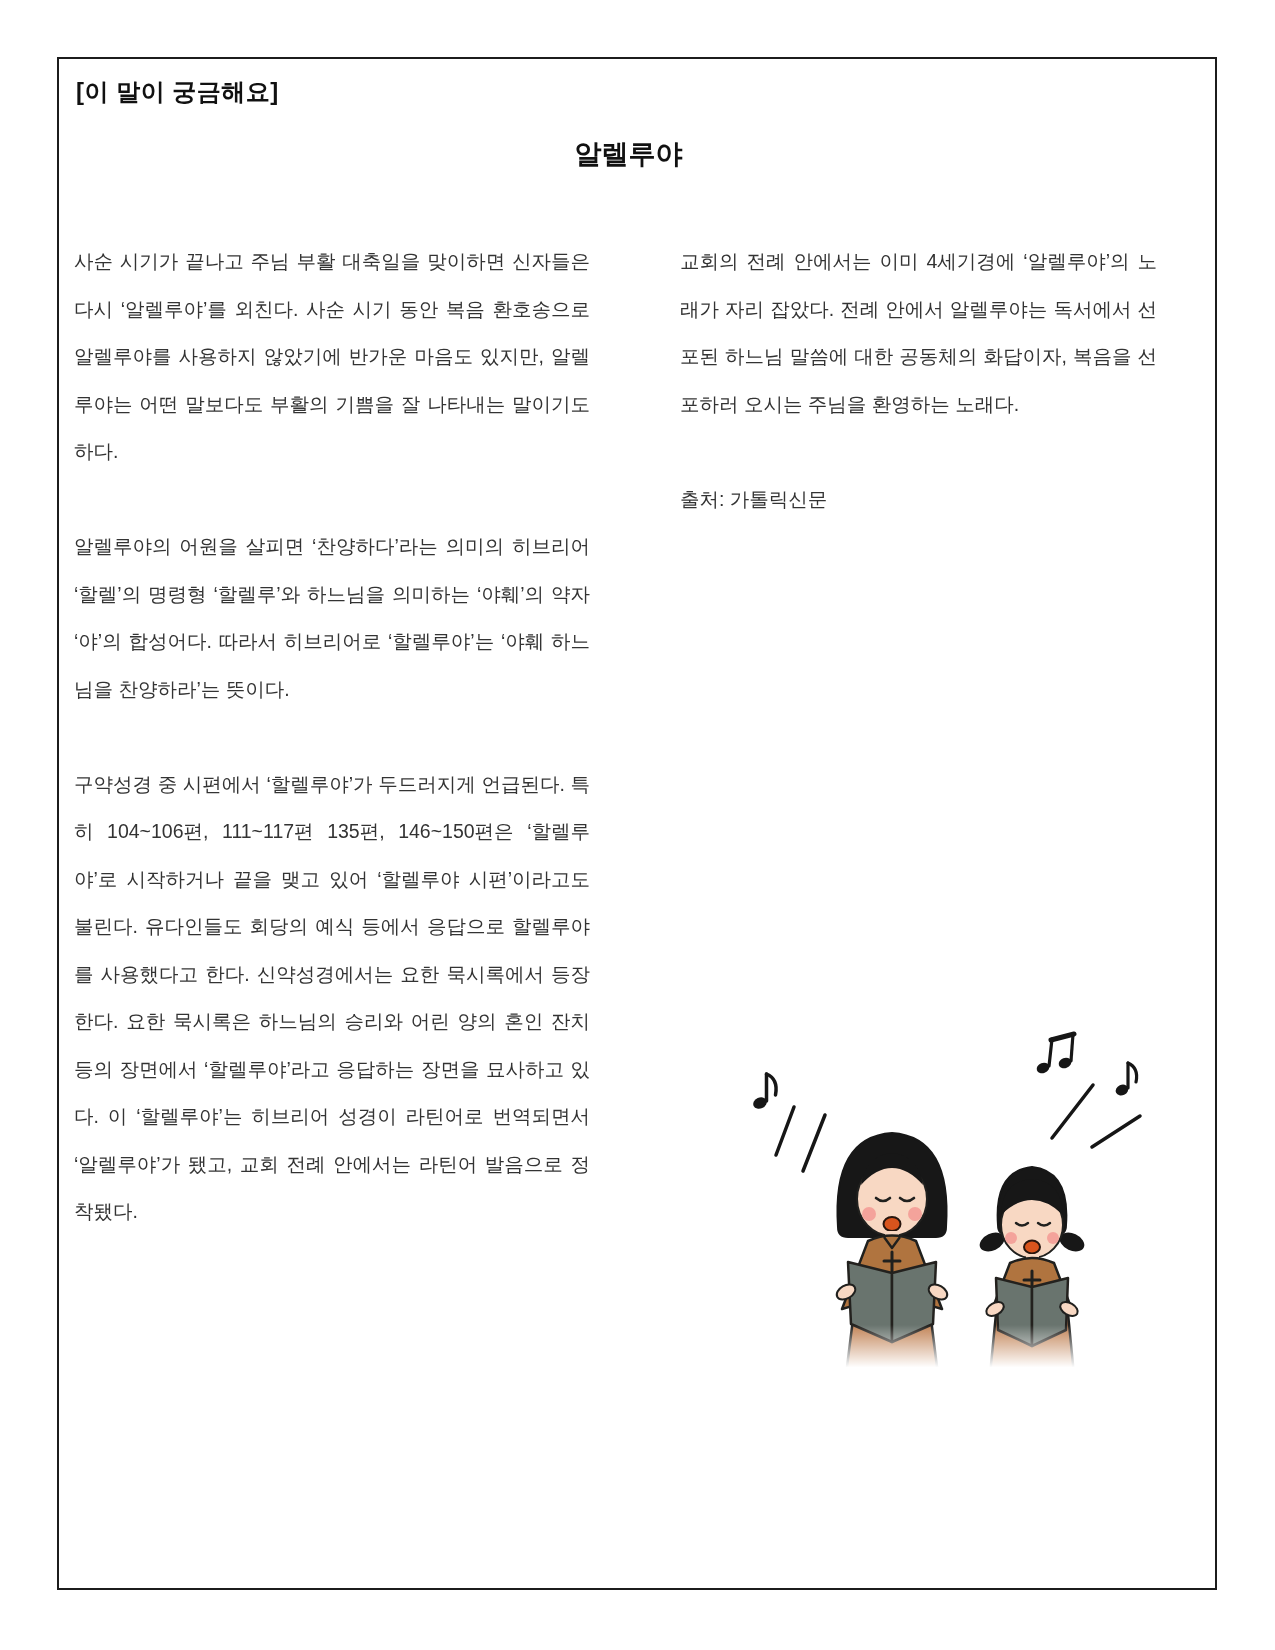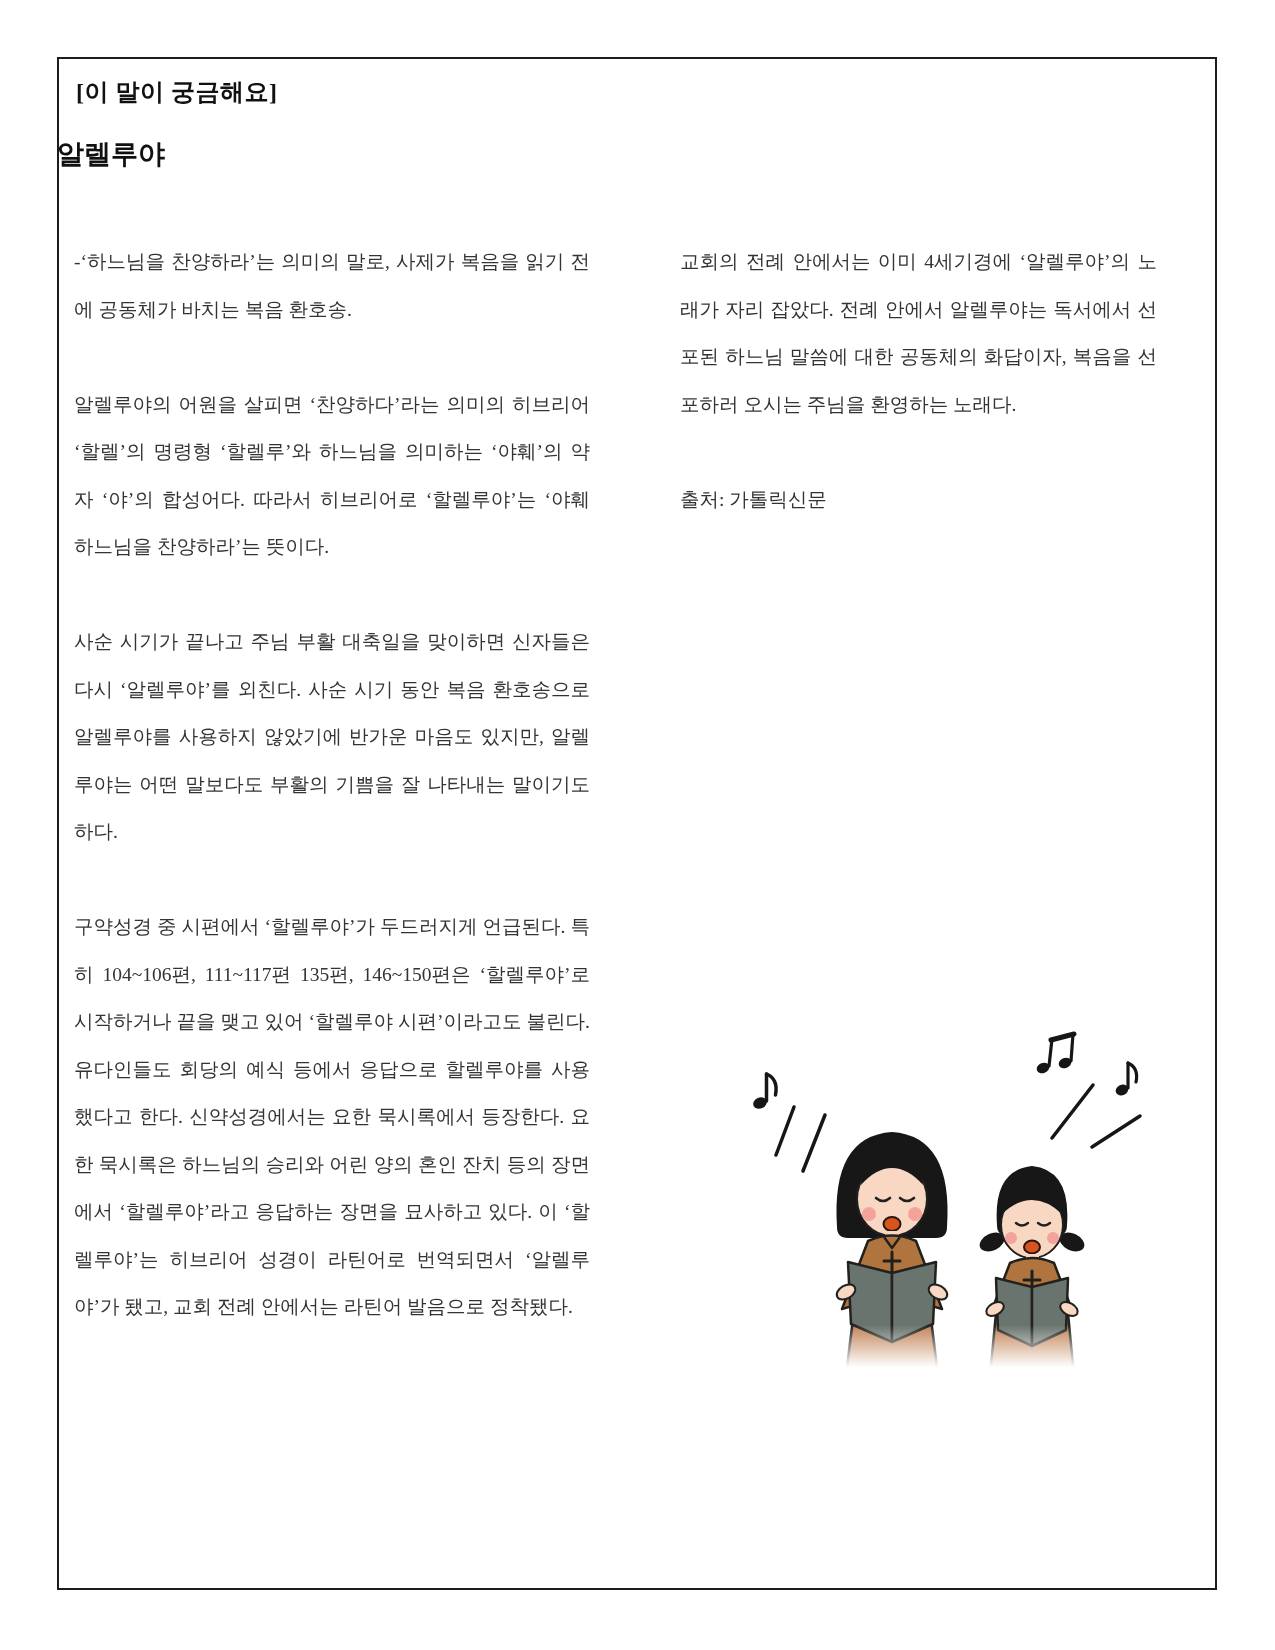--- a/index.html
+++ b/index.html
@@ -1,37 +1,37 @@
 <!DOCTYPE html>
 <html><head>
 <meta charset="utf-8">
 <style>
   html,body{margin:0;padding:0;background:#ffffff;}
   .page{
     position:relative;
     width:1275px;height:1650px;
     background:#ffffff;
-    font-family:Liberation Serif, serif;
+    font-family:Liberation Sans, sans-serif;
     color:#2e2e2e;
     overflow:hidden;
   }
   .frame{
     position:absolute;left:57px;top:57px;
     width:1160px;height:1533px;
     border:2px solid #1c1c1c;
     box-sizing:border-box;
   }
   .article-tag{
     position:absolute;left:76px;top:76px;
     font-size:24px;font-weight:bold;color:#111;
     letter-spacing:0.5px;
   }
   .article-title{
     position:absolute;left:57px;top:136px;width:1143px;
-    font-size:27px;font-weight:bold;color:#111;
+    text-align:center;font-size:27px;font-weight:bold;color:#111;
   }
   .col{
     position:absolute;top:238px;
     font-size:19.5px;line-height:47.5px;
     text-align:justify;
     word-break:break-all;
     color:#333;
   }
   .col-left{left:74px;width:516px;}
   .col-right{left:680px;width:477px;}
@@ -45,23 +45,22 @@
 </head>
 <body>
 
 <div class="page">
   <div class="frame"></div>
 
   <div class="article-tag">[이 말이 궁금해요]</div>
   <div class="article-title">알렐루야</div>
 
   <div class="col col-left">
-    <p>-‘하느님을 찬양하라’는 의미의 말로, 사제가 복음을 읽기 전에 공동체가 바치는 복음 환호송.</p>
+    <p>사순 시기가 끝나고 주님 부활 대축일을 맞이하면 신자들은 다시 ‘알렐루야’를 외친다. 사순 시기 동안 복음 환호송으로 알렐루야를 사용하지 않았기에 반가운 마음도 있지만, 알렐루야는 어떤 말보다도 부활의 기쁨을 잘 나타내는 말이기도 하다.</p>
     <p>알렐루야의 어원을 살피면 ‘찬양하다’라는 의미의 히브리어 ‘할렐’의 명령형 ‘할렐루’와 하느님을 의미하는 ‘야훼’의 약자 ‘야’의 합성어다. 따라서 히브리어로 ‘할렐루야’는 ‘야훼 하느님을 찬양하라’는 뜻이다.</p>
-    <p>사순 시기가 끝나고 주님 부활 대축일을 맞이하면 신자들은 다시 ‘알렐루야’를 외친다. 사순 시기 동안 복음 환호송으로 알렐루야를 사용하지 않았기에 반가운 마음도 있지만, 알렐루야는 어떤 말보다도 부활의 기쁨을 잘 나타내는 말이기도 하다.</p>
     <p>구약성경 중 시편에서 ‘할렐루야’가 두드러지게 언급된다. 특히 104~106편, 111~117편 135편, 146~150편은 ‘할렐루야’로 시작하거나 끝을 맺고 있어 ‘할렐루야 시편’이라고도 불린다. 유다인들도 회당의 예식 등에서 응답으로 할렐루야를 사용했다고 한다. 신약성경에서는 요한 묵시록에서 등장한다. 요한 묵시록은 하느님의 승리와 어린 양의 혼인 잔치 등의 장면에서 ‘할렐루야’라고 응답하는 장면을 묘사하고 있다. 이 ‘할렐루야’는 히브리어 성경이 라틴어로 번역되면서 ‘알렐루야’가 됐고, 교회 전례 안에서는 라틴어 발음으로 정착됐다.</p>
   </div>
 
   <div class="col col-right">
     <p>교회의 전례 안에서는 이미 4세기경에 ‘알렐루야’의 노래가 자리 잡았다. 전례 안에서 알렐루야는 독서에서 선포된 하느님 말씀에 대한 공동체의 화답이자, 복음을 선포하러 오시는 주님을 환영하는 노래다.</p>
     <p class="source-credit">출처: 가톨릭신문</p>
   </div>
 
   <svg class="illustration" viewBox="0 0 500 400" xmlns="http://www.w3.org/2000/svg">
     <defs>

